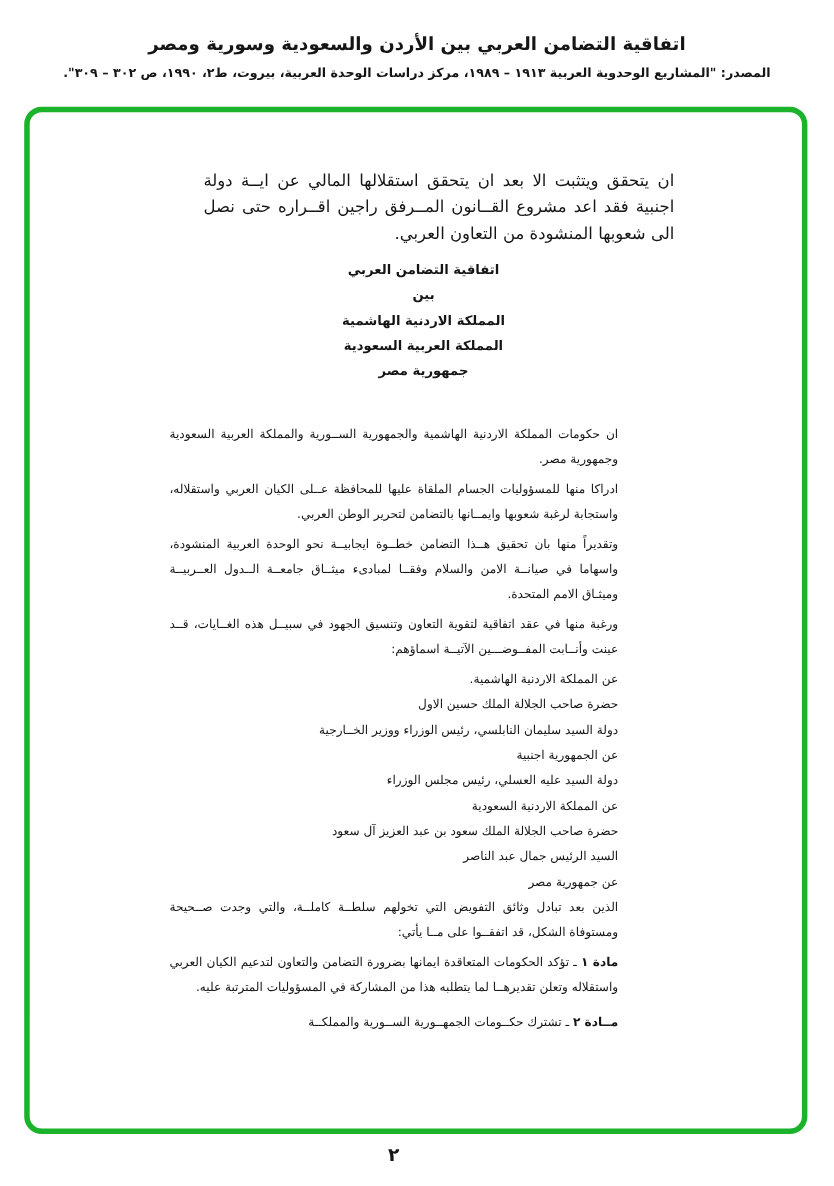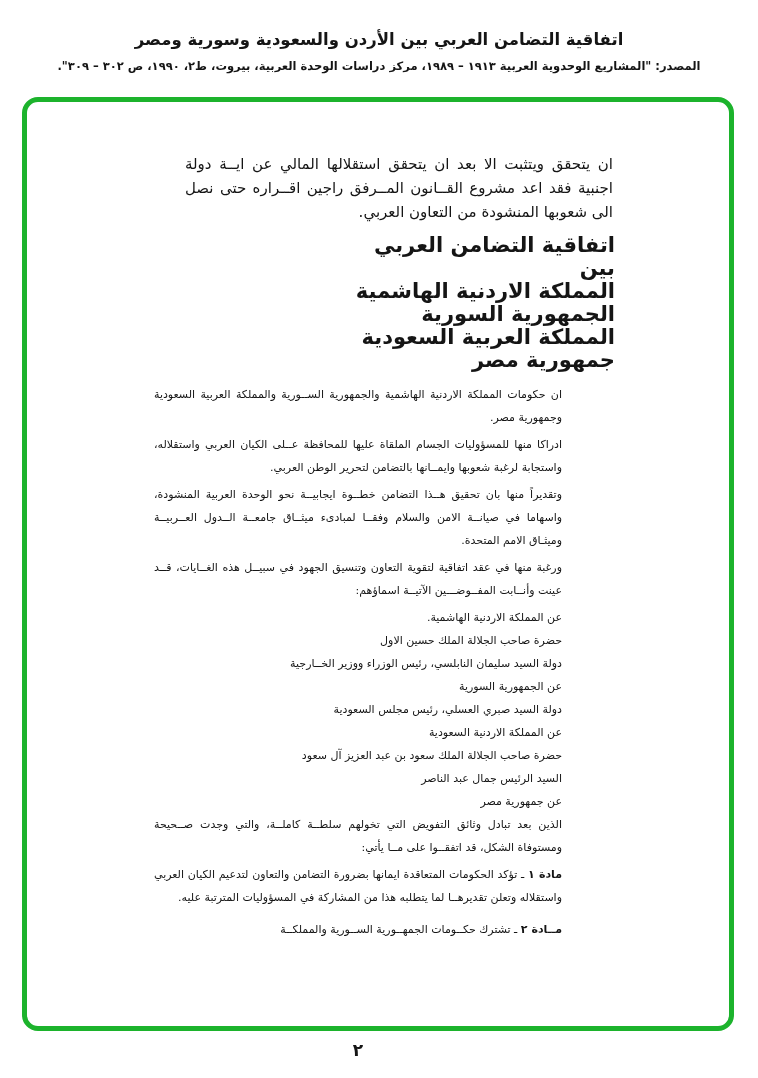--- a/index.html
+++ b/index.html
@@ -51,22 +51,23 @@
     width: 428px;
     font-size: 15px;
     line-height: 24px;
     text-align: justify;
   }
   .title-block {
     position: absolute;
     left: 155px;
     top: 234px;
     width: 460px;
+    text-align: center;
     font-weight: bold;
-    font-size: 21px;
+    font-size: 12px;
     line-height: 23px;
   }
   .body-col {
     position: absolute;
     left: 154px;
     top: 383px;
     width: 408px;
     font-size: 11px;
     line-height: 23px;
     text-align: justify;
@@ -96,37 +97,36 @@
   </div>
 
   <div class="green-box" style="border-color: rgb(28, 179, 44);"></div>
 
   <div class="intro-col">ان يتحقق ويتثبت الا بعد ان يتحقق استقلالها المالي عن ايــة دولة اجنبية فقد اعد مشروع القــانون المــرفق راجين اقــراره حتى نصل الى شعوبها المنشودة من التعاون العربي.</div>
 
   <div class="title-block">
     <div>اتفاقية التضامن العربي</div>
     <div>بين</div>
     <div>المملكة الاردنية الهاشمية</div>
-    <div>الجمهورية السورية</div>
     <div>المملكة العربية السعودية</div>
     <div>جمهورية مصر</div>
   </div>
 
   <div class="body-col">
     <p>ان حكومات المملكة الاردنية الهاشمية والجمهورية الســورية والمملكة العربية السعودية وجمهورية مصر.</p>
     <p>ادراكا منها للمسؤوليات الجسام الملقاة عليها للمحافظة عــلى الكيان العربي واستقلاله، واستجابة لرغبة شعوبها وايمــانها بالتضامن لتحرير الوطن العربي.</p>
     <p>وتقديراً منها بان تحقيق هــذا التضامن خطــوة ايجابيــة نحو الوحدة العربية المنشودة، واسهاما في صيانــة الامن والسلام وفقــا لمبادىء ميثــاق جامعــة الــدول العــربيــة وميثـاق الامم المتحدة.</p>
     <p>ورغبة منها في عقد اتفاقية لتقوية التعاون وتنسيق الجهود في سبيــل هذه الغــايات، قــد عينت وأنــابت المفــوضـــين الآتيــة اسماؤهم:</p>
 
     <div class="delegates">
       <div>عن المملكة الاردنية الهاشمية.</div>
       <div>حضرة صاحب الجلالة الملك حسين الاول</div>
       <div>دولة السيد سليمان النابلسي، رئيس الوزراء ووزير الخــارجية</div>
-      <div>عن الجمهورية السورية</div>
-      <div>دولة السيد صبري العسلي، رئيس مجلس السعودية</div>
+      <div>عن الجمهورية اجنبية</div>
+      <div>دولة السيد عليه العسلي، رئيس مجلس الوزراء</div>
       <div>عن المملكة الاردنية السعودية</div>
       <div>حضرة صاحب الجلالة الملك سعود بن عبد العزيز آل سعود</div>
       <div>السيد الرئيس جمال عبد الناصر</div>
       <div>عن جمهورية مصر</div>
     </div>
 
     <p>الذين بعد تبادل وثائق التفويض التي تخولهم سلطــة كاملــة، والتي وجدت صــحيحة ومستوفاة الشكل، قد اتفقــوا على مــا يأتي:</p>
 
     <p class="article-1"><span class="article-label">مادة ١</span> <span>ـ تؤكد الحكومات المتعاقدة ايمانها بضرورة التضامن والتعاون لتدعيم الكيان العربي واستقلاله وتعلن تقديرهــا لما يتطلبه هذا من المشاركة في المسؤوليات المترتبة عليه.</span></p>
 

